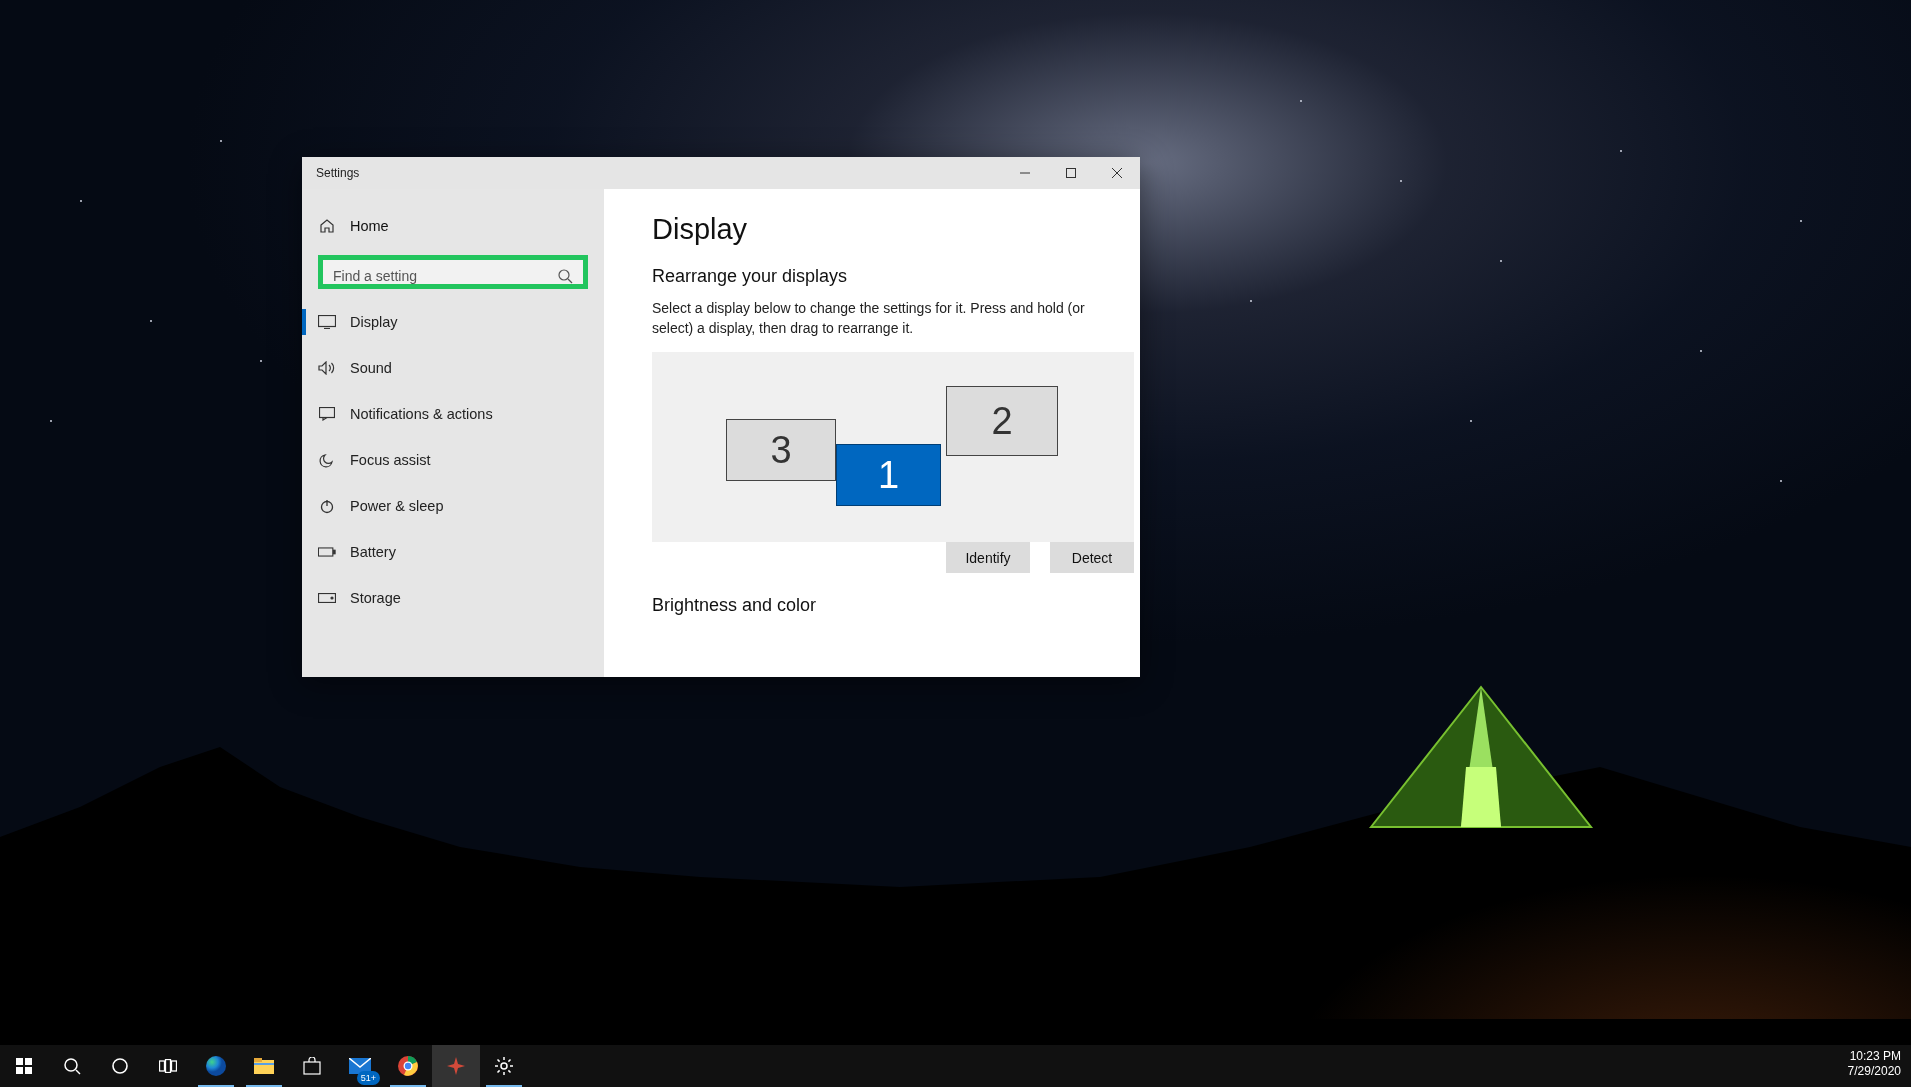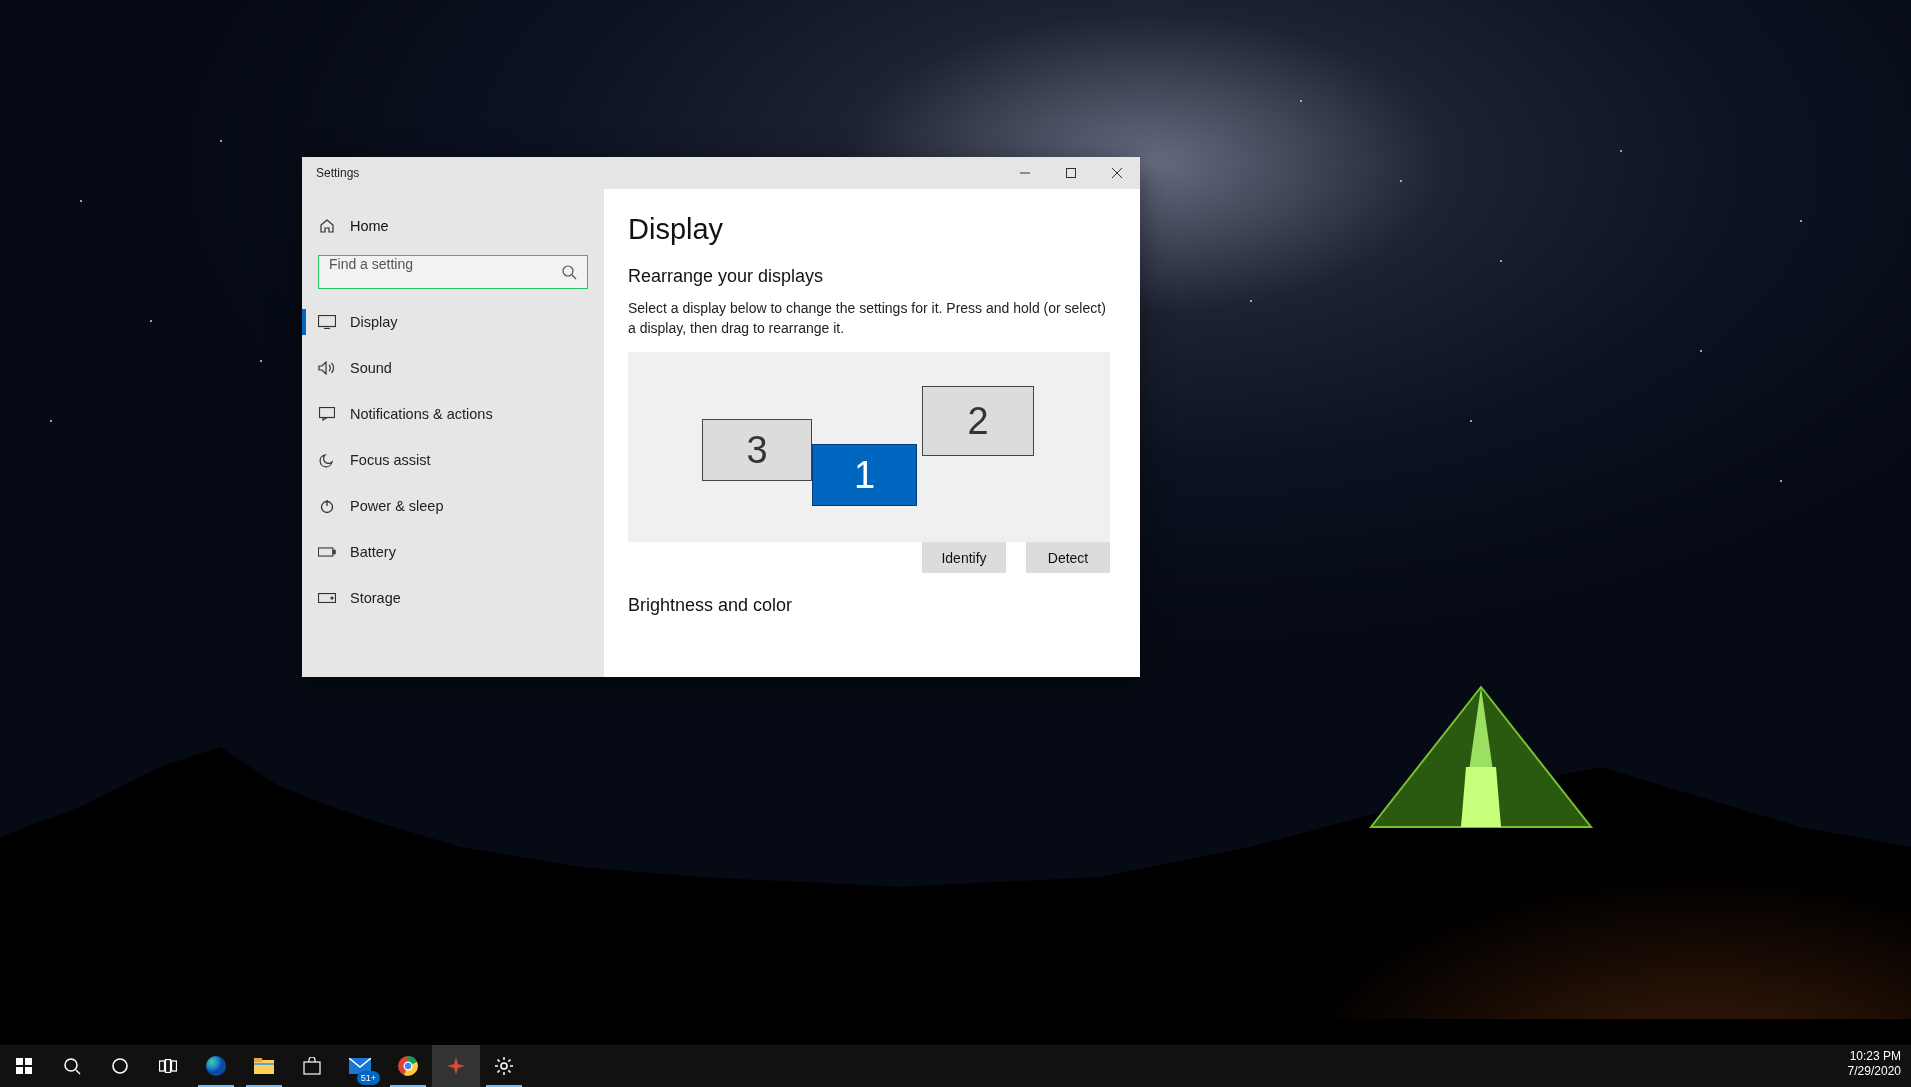--- a/index.html
+++ b/index.html
@@ -50,21 +50,21 @@
   align-items:center;
   padding-left:14px;
 }
 .titlebar-title { font-size:12px; color:#222; }
 .titlebar-buttons { margin-left:auto; display:flex; }
 .titlebar-btn {
   width:46px; height:32px;
   display:flex; align-items:center; justify-content:center;
   color:#333;
 }
-.window-body { flex:1; display:flex; overflow:hidden; }
+.window-body { flex:1; display:flex; overflow:hidden;gap:24px; }
 
 
 .sidebar {
   width:302px;
   background:#e6e6e6;
   display:flex;
   flex-direction:column;
   padding-top:20px;
 }
 .home-row {
@@ -72,24 +72,24 @@
   padding:8px 0 8px 16px;
   gap:14px;
   color:#111;
 }
 .home-row .icon { width:18px; height:18px; display:flex; align-items:center; justify-content:center; }
 .home-row .label { font-size:14.5px; }
 .search-wrap { padding:12px 16px 10px 16px; }
 .search {
   width:100%; height:34px;
   background:#f2f2f2;
-  border:1px solid #22c55e;
+  border:5px solid #22c55e;
   padding:0 34px 0 10px;
   font-size:14px; color:#555;
-  display:flex; align-items:flex-start;
+  display:flex; align-items:flex-end;
   position:relative;
 }
 .search .search-icon { position:absolute; right:10px; top:8px; color:#555; }
 .section-label { font-size:14.5px; font-weight:600; color:#111; padding:8px 0 18px 16px; }
 .nav { display:flex; flex-direction:column; }
 .nav-item {
   display:flex; align-items:center;
   height:46px;
   padding-left:16px;
   gap:14px;

